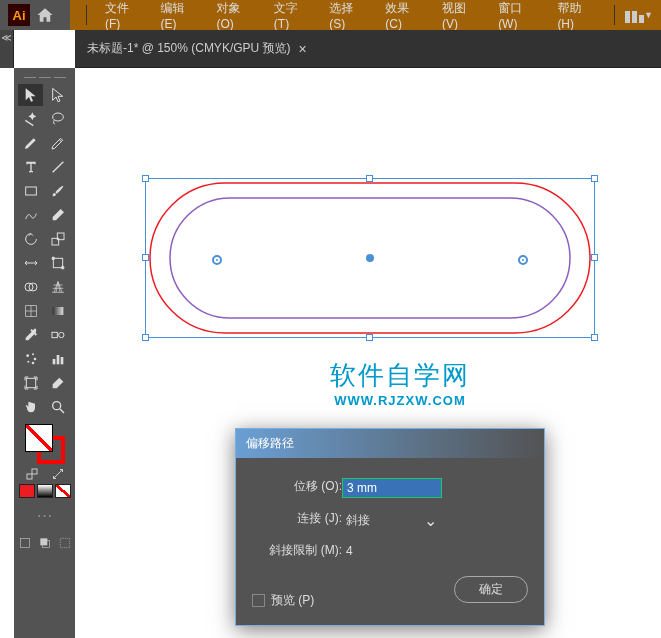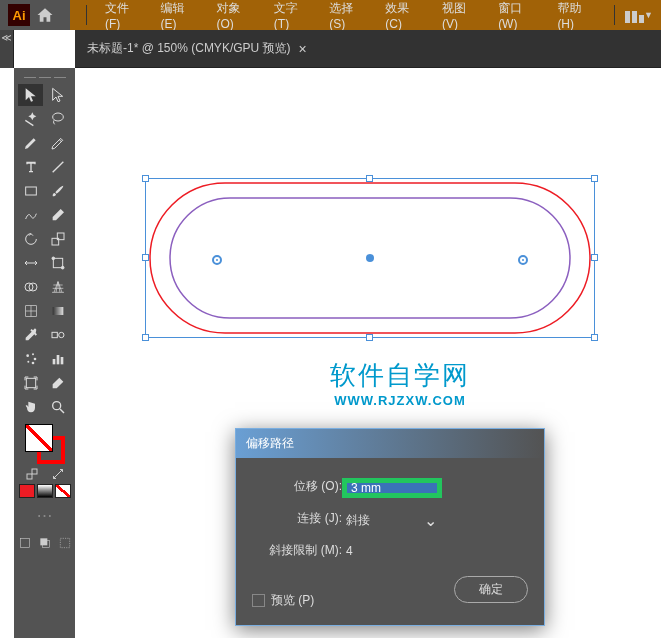--- a/index.html
+++ b/index.html
@@ -57,21 +57,21 @@
 
 .watermark { position: absolute; top: 290px; left: 255px; text-align: center; }
 .wm-title { font-size: 26px; font-weight: normal; color: #0099cc; letter-spacing: 2px; }
 .wm-url { font-size: 13px; font-weight: bold; color: #0099cc; letter-spacing: 1px; }
 
 .dialog { position: absolute; top: 360px; left: 160px; width: 310px; background: #535353; border: 1px solid #7aaee0; box-shadow: 0 4px 20px rgba(0,0,0,0.5); }
 .dialog-title { background: linear-gradient(to right, #6a9fd4, #535353); padding: 6px 10px; color: #fff; font-size: 12px; }
 .dialog-body { padding: 20px 16px 16px; }
 .form-row { display: flex; align-items: flex-start; margin-bottom: 12px; }
 .form-label { color: #ddd; font-size: 12px; width: 90px; text-align: right; }
-.form-input { background: #fff; border: 5px solid #22c55e; padding: 2px 4px; font-size: 12px; width: 100px; height: 20px; }
+.form-input { background: #fff; border: 1px solid #22c55e; padding: 2px 4px; font-size: 12px; width: 100px; height: 20px; }
 .form-input.selected { background: #3a72b8; color: #fff; }
 .form-select { background: #535353; color: #ddd; border: none; padding: 2px 4px; font-size: 12px; width: 100px; height: 20px; }
 .form-select-arrow { color: #ddd; margin-left: -18px; pointer-events: none; }
 .form-display { color: #ddd; font-size: 12px; padding: 2px 4px; }
 .checkbox-row { display: flex; align-items: center; gap: 6px; margin-top: 16px; }
 .checkbox { width: 13px; height: 13px; border: 1px solid #888; background: #535353; }
 .checkbox-label { color: #ddd; font-size: 12px; }
 .dialog-buttons { display: flex; gap: 24px; margin-left: auto; }
 .dlg-btn { background: transparent; border: 1px solid #aaa; border-radius: 14px; color: #ddd; padding: 4px 24px; font-size: 12px; cursor: pointer; }
 .bottom-row { display: flex; align-items: flex-start; margin-top: 16px; }

